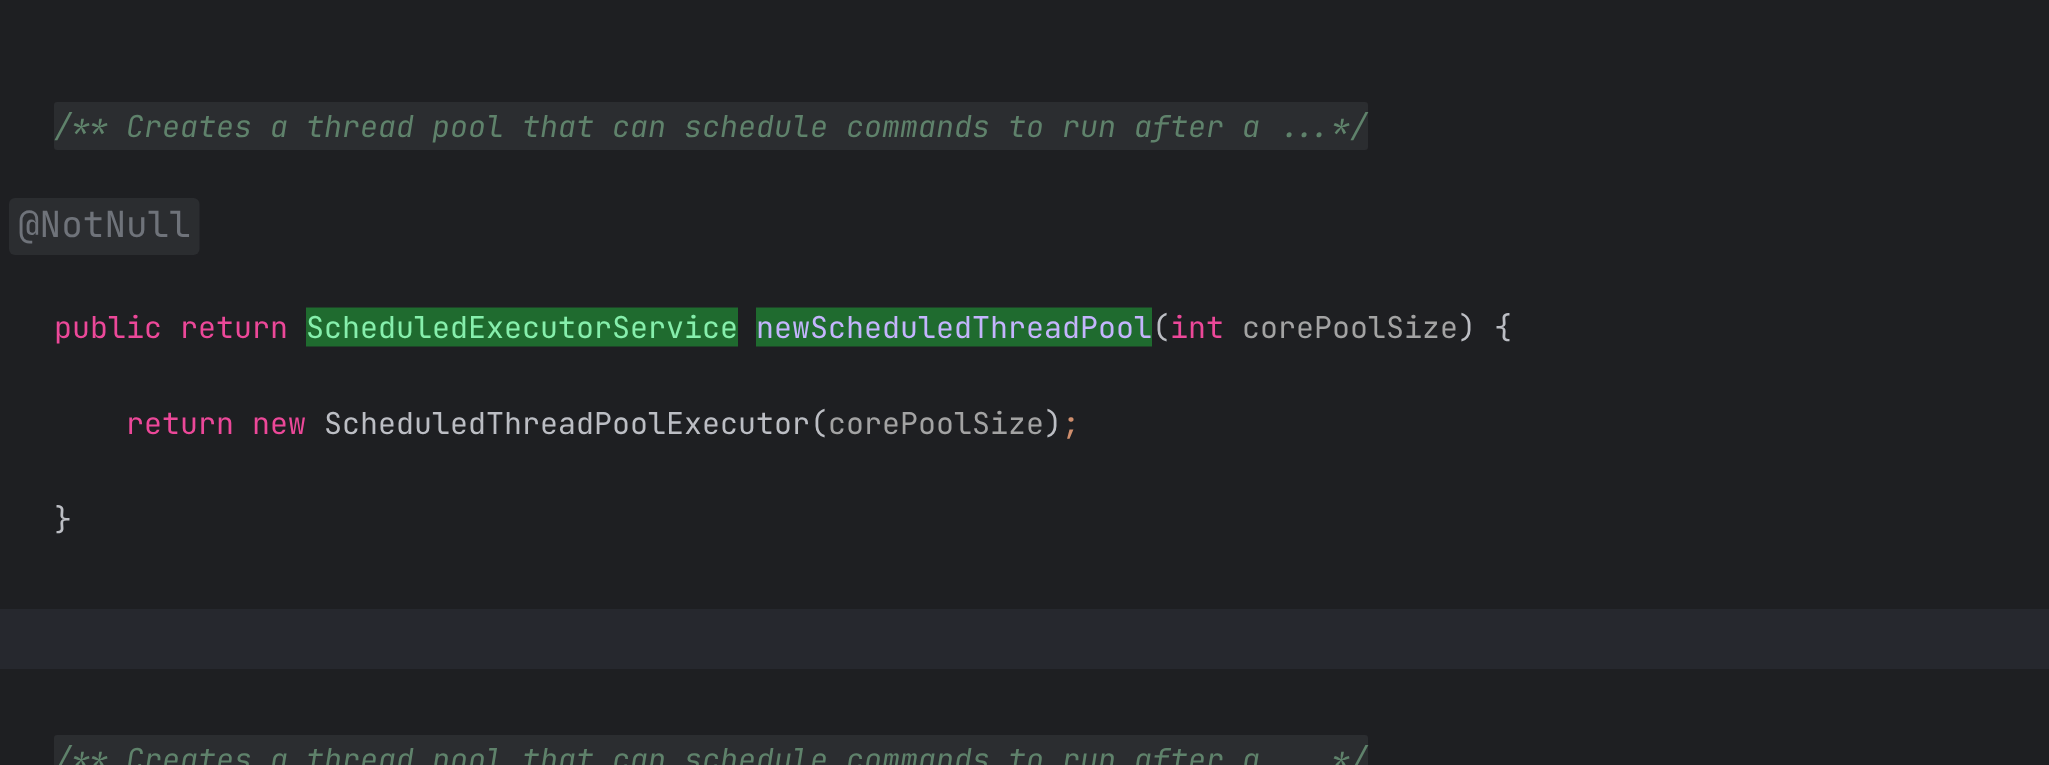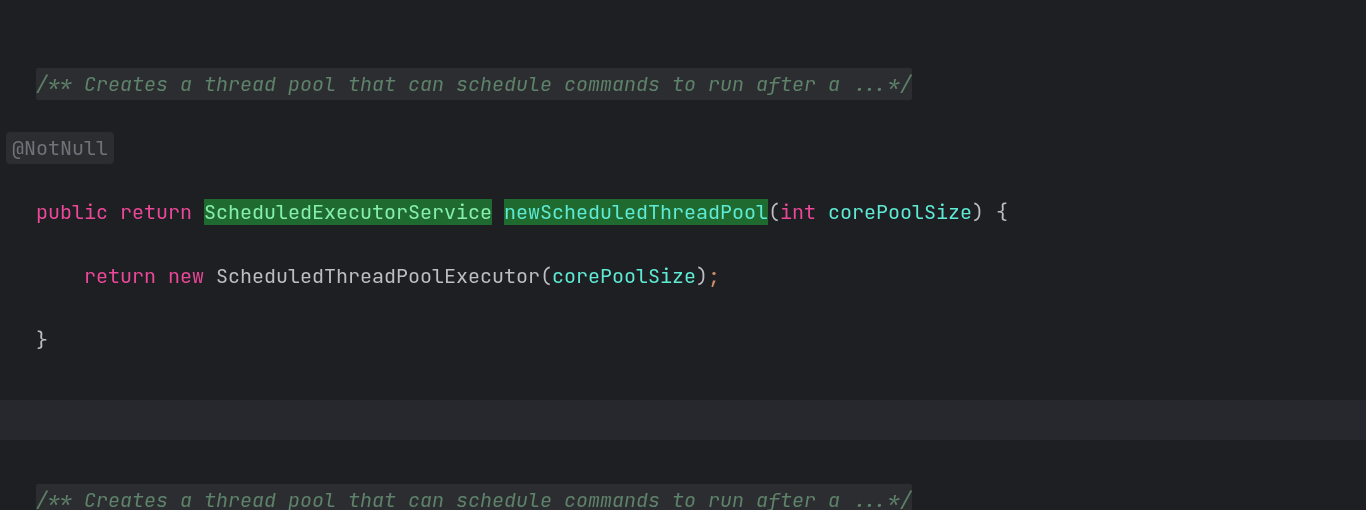--- a/index.html
+++ b/index.html
@@ -28,38 +28,38 @@
     background: #2b2d30;
     display: inline-block;
     border-radius: 2px;
   }
   .comment { color: #5f826b; font-style: italic; }
   .annotation-bg {
     background: #2b2d30;
     display: inline-block;
     padding: 0 6px;
     border-radius: 4px;
-    font-size: 20px;
+    font-size: 24px;
     color: #6f737a;
     margin-left: -30px;
     text-align: right;
   }
   .keyword { color: #ec4899; }
   .type { color: #bcbec4; }
   .paren { color: #bcbec4; }
-  .param-name { color: #5eead4; }
+  .param-name { color: #a3a3a3; }
   .semicolon { color: #cf8e6d; }
   .brace { color: #bcbec4; }
   .highlight-green {
     background: #1f6b2f;
     color: #86efac;
   }
   .highlight-green-method {
     background: #1f6b2f;
-    color: #5eead4;
+    color: #c4b5fd;
     margin-top: 20px;
   }
   .spacer-row {
     height: 40px;
     background: #26282e;
     margin: 12px 0;
   }
 </style>
 </head>
 <body>

